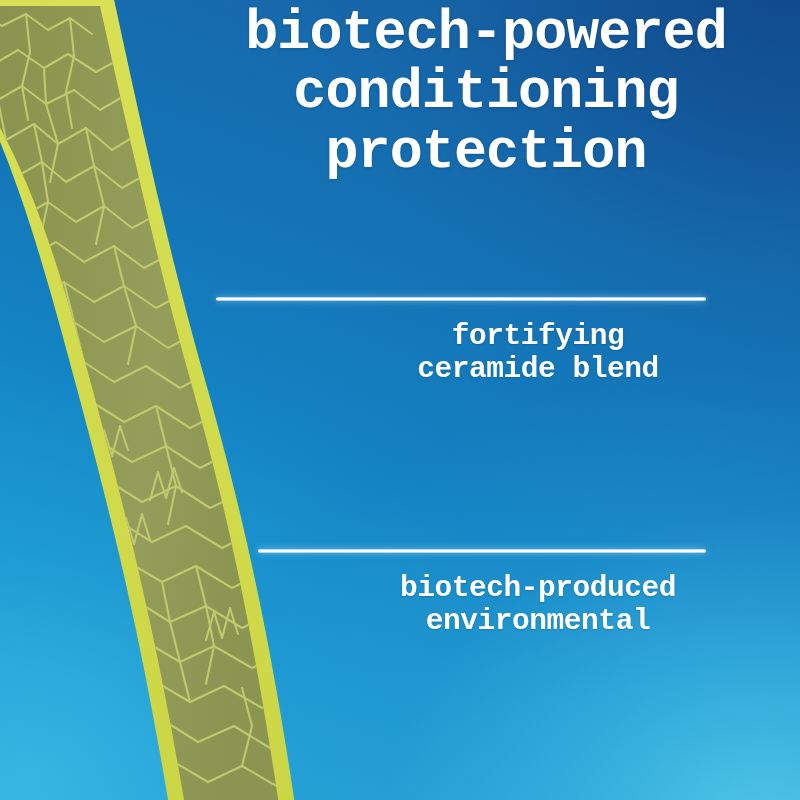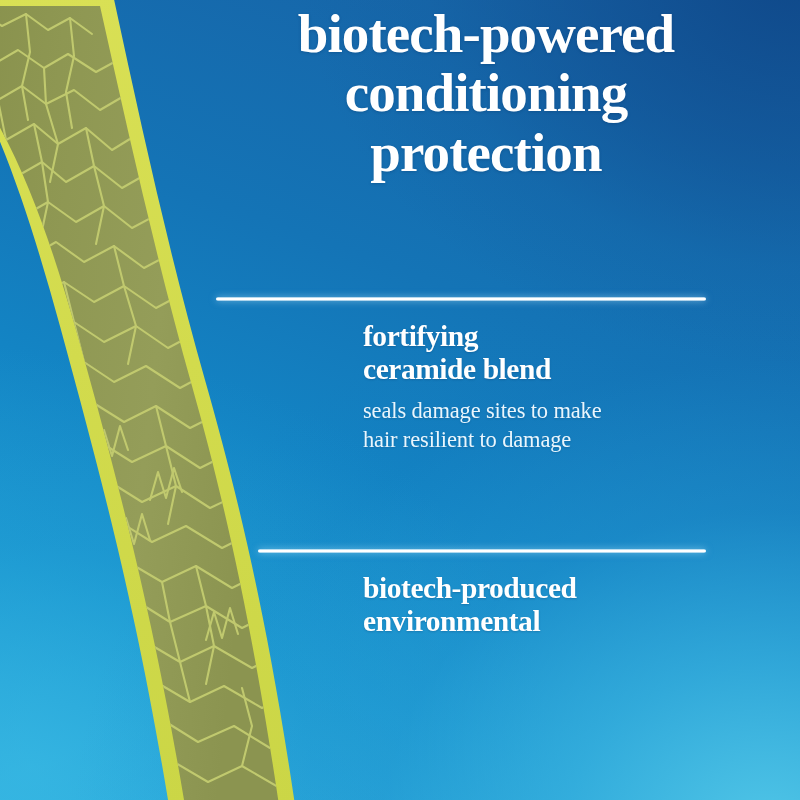--- a/index.html
+++ b/index.html
@@ -6,21 +6,21 @@
   html, body {
     margin: 0;
     padding: 0;
     background: #000;
   }
   #poster {
     position: relative;
     width: 800px;
     height: 800px;
     overflow: hidden;
-    font-family: Liberation Serif, serif;
+    font-family: Liberation Mono, monospace;
     -webkit-font-smoothing: antialiased;
   }
 
   
   .bg {
     position: absolute;
     inset: 0;
     background:
       radial-gradient(115% 95% at 96% 104%,
          rgba(83,200,232,0.95) 0%,
@@ -68,21 +68,21 @@
     text-align: center;
     color: #ffffff;
     font-size: 55px;
     line-height: 1.08;
     font-weight: 700;
     letter-spacing: -0.9px;
     text-shadow: 0 1px 3px rgba(8,50,95,0.30);
     white-space: pre-line;
   }
 
-  .block { position: absolute; left: 363px; width: 350px; }
+  .block { position: absolute; left: 363px; width: 350px; text-align: center; }
   .block-a { top: 320px; }
   .block-b { top: 572px; }
 
   .feat-head {
     color: #ffffff;
     font-size: 29.5px;
     line-height: 1.13;
     font-weight: 700;
     letter-spacing: -0.45px;
     margin: 0 0 9px 0;
@@ -232,22 +232,20 @@
 
   <div class="title">biotech-powered
 conditioning
 protection</div>
 
   <div class="rule rule-1"></div>
 
   <div class="block block-a">
     <p class="feat-head">fortifying
 ceramide blend</p>
-    <p class="feat-body">seals damage sites to make
-hair resilient to damage</p>
   </div>
 
   <div class="rule rule-2"></div>
 
   <div class="block block-b">
     <p class="feat-head">biotech-produced
 environmental</p>
   </div>
 
 </div>

